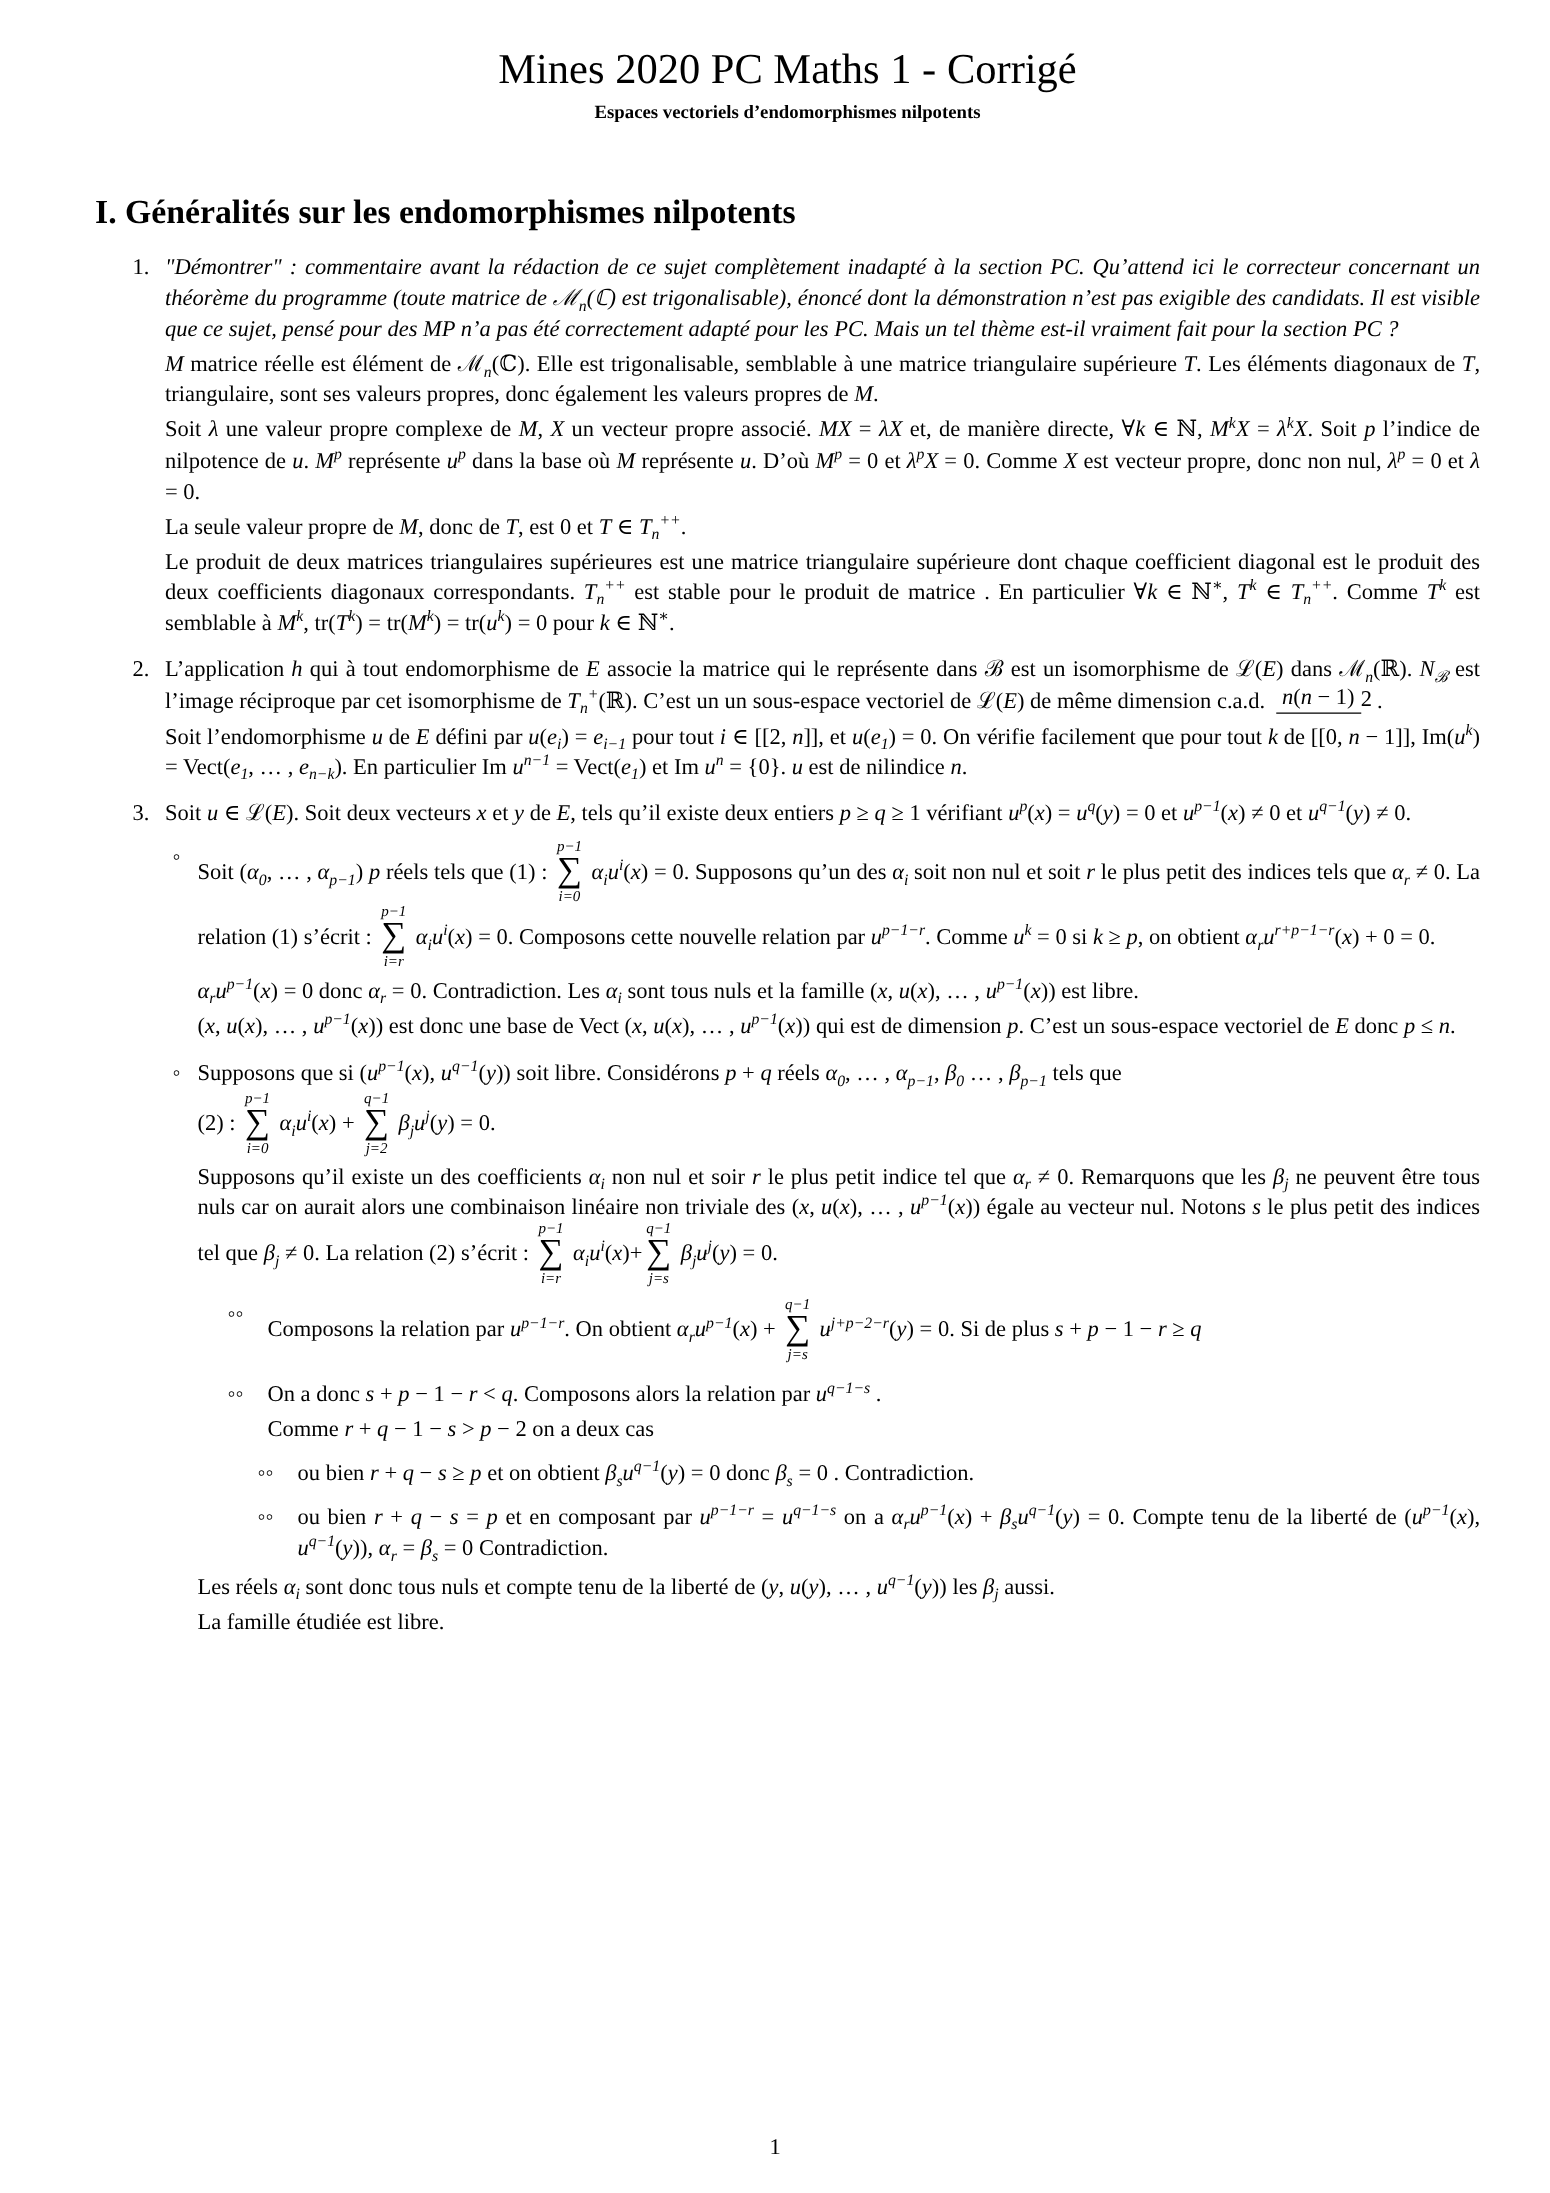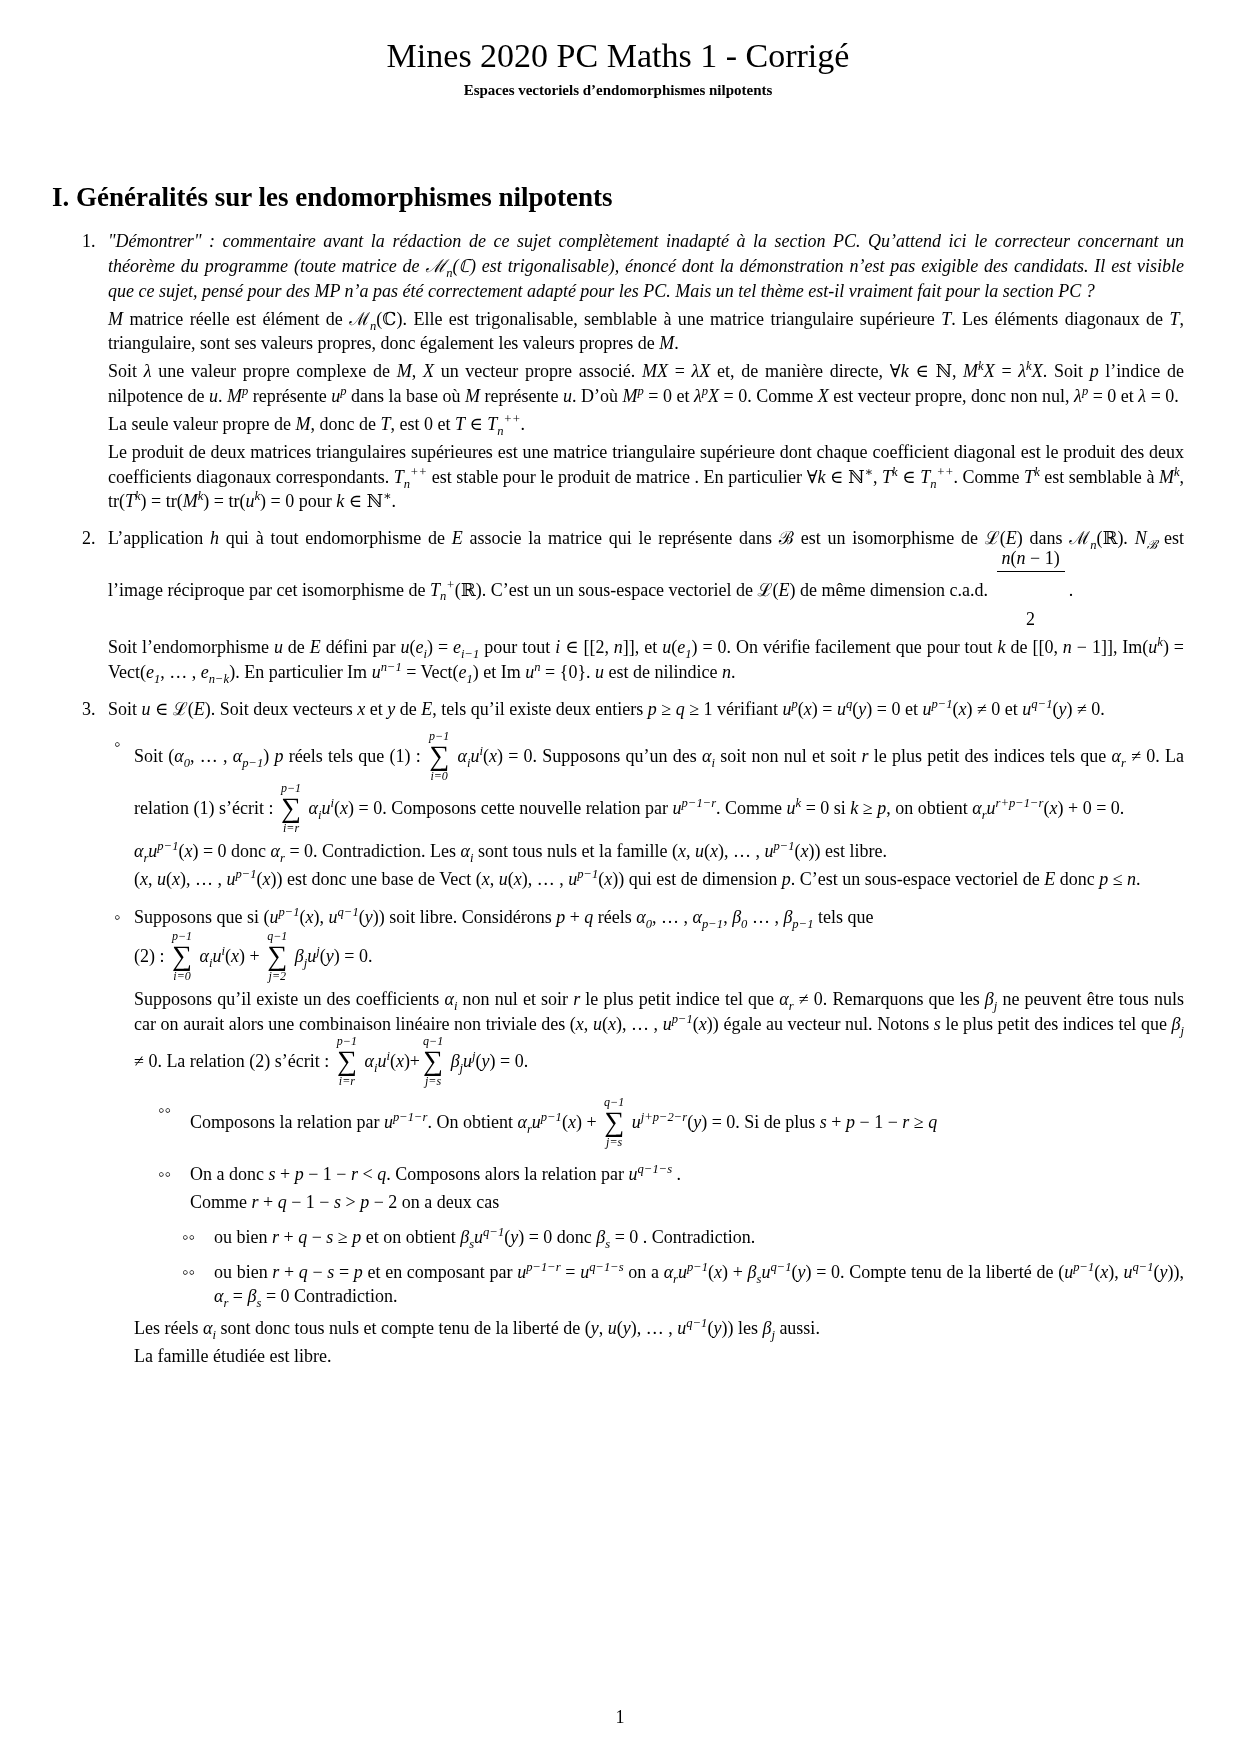--- a/index.html
+++ b/index.html
@@ -1,45 +1,45 @@
 <!DOCTYPE html>
 <html><head>
 <meta charset="utf-8">
 <style>
   html,body{margin:0;padding:0;background:#ffffff;}
   body{width:1240px;height:1754px;overflow:hidden;color:#000;
        font-family:"Liberation Serif","DejaVu Serif",serif;}
   .page{position:relative;width:1240px;height:1754px;box-sizing:border-box;
-        padding:26px 56px 0 52px;font-size:18px;line-height:1.38;}
+        padding:26px 56px 0 76px;font-size:18px;line-height:1.38;}
   p{margin:0 0 3px 0;text-align:justify;}
   .title{text-align:center;font-size:34px;line-height:1.15;margin-top:10px;}
   .subtitle{text-align:center;font-size:15px;font-weight:bold;margin-top:5px;}
-  .section{font-size:27px;font-weight:bold;margin:80px 0 16px 0;line-height:1.2;}
+  .section{font-size:27px;font-weight:bold;margin:52px 0 16px 0;line-height:1.2;}
   .indent{text-indent:30px;}
   .it{font-style:italic;}
   .li{display:flex;margin:9px 0 6px 0;}
   .li .num{flex:0 0 26px;margin-left:30px;}
   .li .bd{flex:1;min-width:0;}
   .b1{display:flex;margin:10px 0 6px 0;}
   .b1 .mk{flex:0 0 20px;margin-left:6px;}
   .b1 .bd{flex:1;min-width:0;}
   .b2{display:flex;margin:9px 0 5px 0;}
   .b2 .mk{flex:0 0 32px;margin-left:24px;}
   .b2 .bd{flex:1;min-width:0;}
   .b3{display:flex;margin:7px 0 4px 0;}
   .b3 .mk{flex:0 0 32px;margin-left:48px;}
   .b3 .bd{flex:1;min-width:0;}
   sup,sub{font-size:70%;font-style:italic;line-height:0;}
   .scr{font-style:italic;}
   .sum{display:inline-flex;flex-direction:column;align-items:center;line-height:1;
        vertical-align:middle;margin:0 3px;position:relative;top:-2px;font-style:normal;}
   .sum .sl{font-size:12px;font-style:italic;}
   .sum .sg{font-size:28px;}
-  .frac{display:inline-flex;flex-direction:column;align-items:center;line-height:1.15;
-        vertical-align:middle;margin:0 4px;position:relative;top:-3px;gap:36px;}
+  .frac{display:inline-flex;flex-direction:row;align-items:center;line-height:1.15;
+        vertical-align:middle;margin:0 4px;position:relative;top:-3px;}
   .frac .fn{border-bottom:1.2px solid #000;padding:0 5px 2px 5px;}
   .frac .fd{padding-top:1px;}
   .pageno{position:absolute;bottom:24px;left:0;right:0;text-align:center;font-size:18px;}
 </style>
 </head>
 <body>
 
 <div class="page">
 
   <div class="title">Mines 2020 PC Maths 1 - Corrigé</div>

